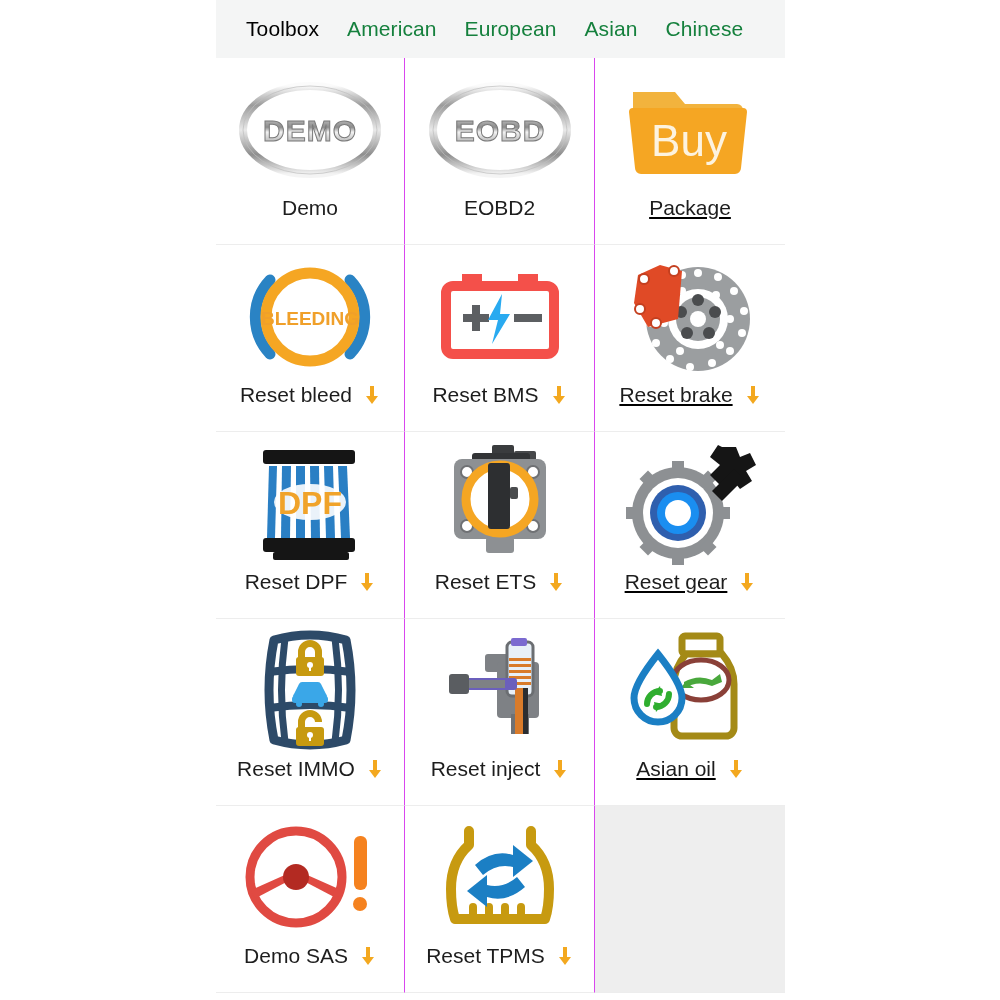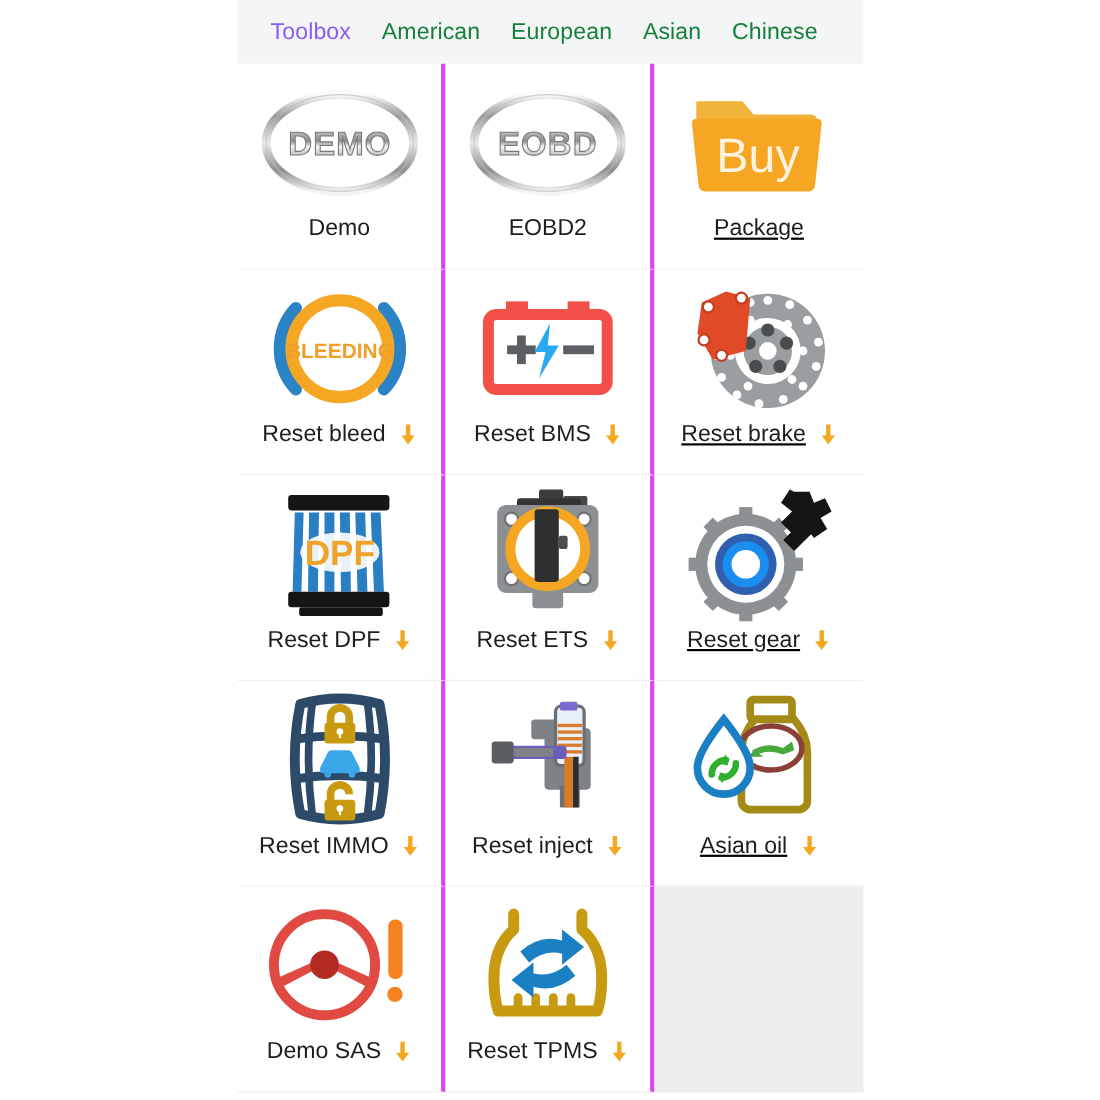--- a/index.html
+++ b/index.html
@@ -28,35 +28,35 @@
     gap: 0px;
   }
   .tab {
     font-size: 21px;
     color: #15803d;
     padding: 0 14px;
     white-space: nowrap;
     letter-spacing: .1px;
     cursor: pointer;
   }
-  .tab.active { color: #8b5cf6; }
+  .tab.active { color: #000000; }
 
   
   .grid {
     position: absolute;
     left: 216px; top: 58px;
     width: 569px;
     display: grid;
     grid-template-columns: 189px 190px 190px;
     grid-auto-rows: 187px;
   }
   .cell {
     position: relative;
     background: #ffffff;
-    border-right: 4px solid #d946ef;
+    border-right: 1px solid #d946ef;
     border-bottom: 1px solid #ededed;
     display: flex;
     flex-direction: column;
     align-items: center;
     justify-content: flex-start;
     cursor: pointer;
     overflow: hidden;
   }
   .cell:nth-child(3n) { border-right: none; text-decoration: underline; }
   .cell.empty { background: #eeeeee; border-right: none; cursor: default; }

